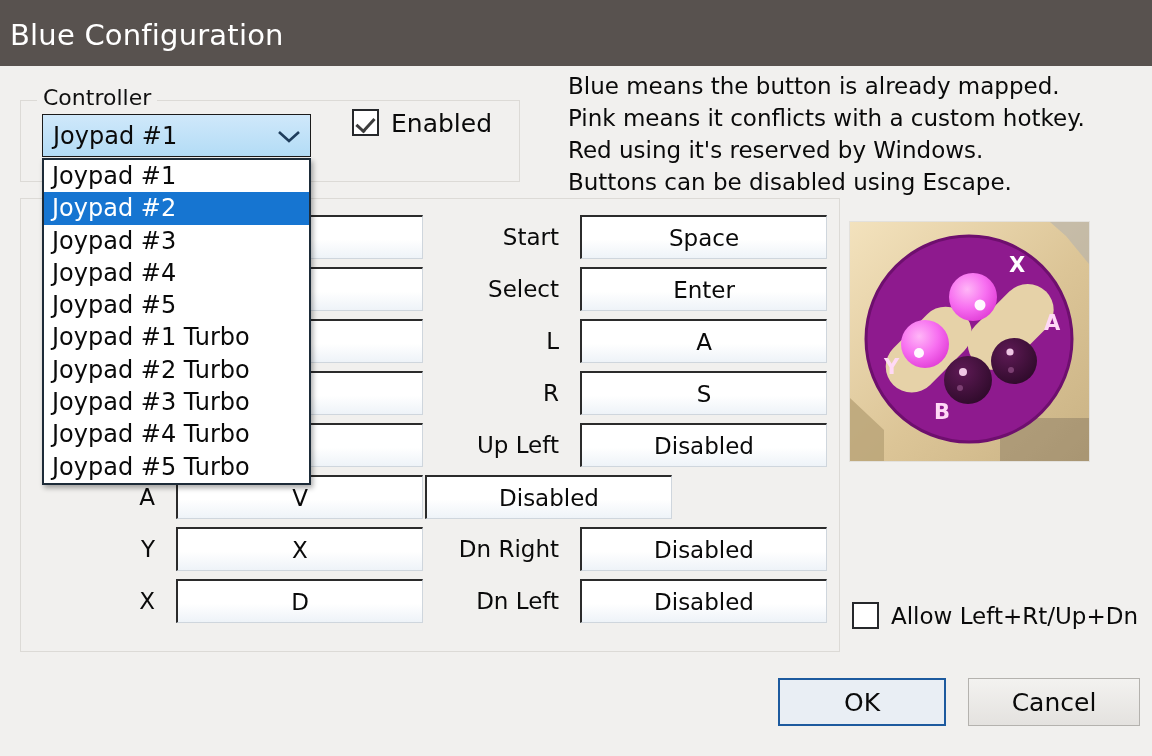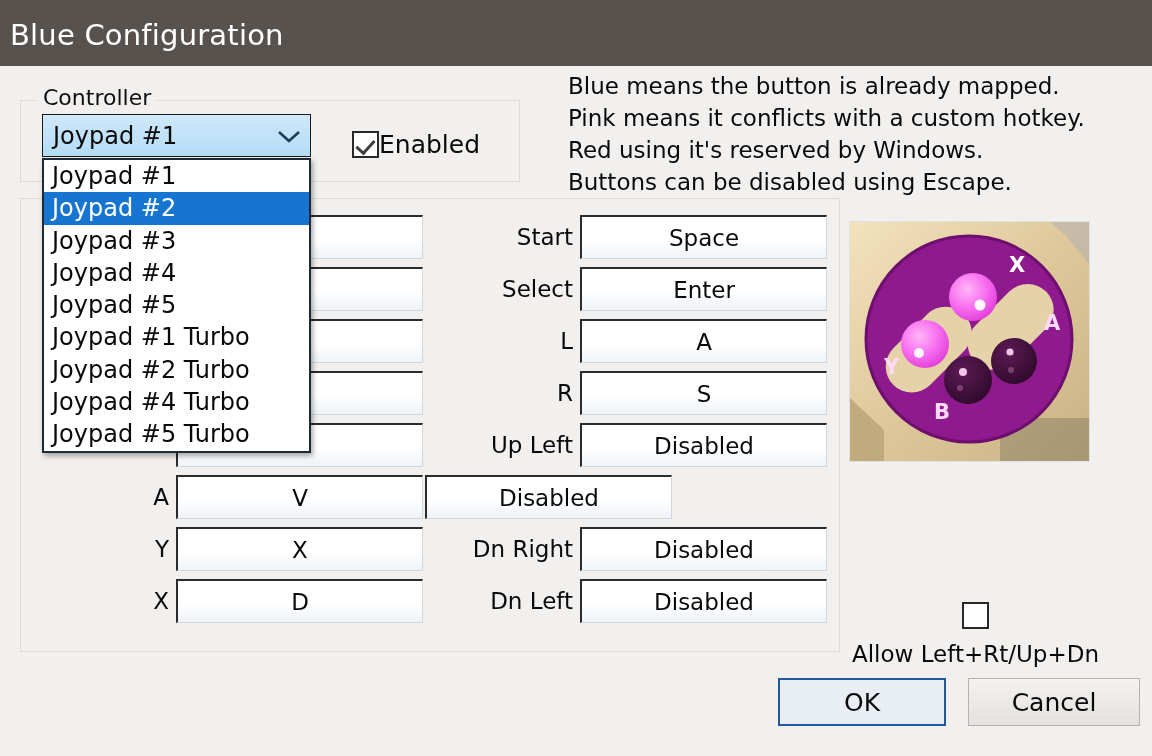--- a/index.html
+++ b/index.html
@@ -40,21 +40,21 @@
     display:flex;align-items:center;
   }
   #combo .combo-text{
     font-size:24px;color:#0a0a0a;padding-left:10px;flex:1;
     white-space:nowrap;overflow:hidden;
   }
   #combo .chev{width:42px;display:flex;align-items:center;justify-content:center;}
   #combo .chev svg{display:block;}
 
   
-  #enabled-row{position:absolute;left:352px;top:130px;display:flex;align-items:center;}
+  #enabled-row{position:absolute;left:352px;top:109px;display:flex;gap:12px;}
   .cbox{
     width:27px;height:27px;background:#ffffff;border:2px solid #26282b;
     box-sizing:border-box;position:relative;flex:0 0 auto;
   }
   .cbox.checked::after{
     content:"";position:absolute;left:6px;top:3px;width:8px;height:15px;
     border:solid #3d3d3d;border-width:0 3px 3px 0;transform:rotate(42deg);
   }
   #enabled-row .lbl{font-size:25px;color:#0a0a0a;}
 
@@ -76,41 +76,41 @@
 
   
   #map-group{left:20px;top:198px;width:818px;height:452px;}
 
   .col{position:absolute;top:16px;}
   #col-left{left:0px;width:404px;}
   #col-right{left:404px;width:404px;}
 
   .maprow{height:52px;display:flex;align-items:flex-start;}
   .maprow .rl{
-    width:155px;text-align:right;padding-right:7px;box-sizing:border-box;
+    width:155px;text-align:right;padding-right:21px;box-sizing:border-box;
     font-size:23px;color:#0a0a0a;line-height:44px;white-space:nowrap;
   }
   .maprow .fld{
     width:247px;height:44px;box-sizing:border-box;
     background:linear-gradient(#ffffff 55%,#eef3f8);
     border:1px solid #cfd6dd;border-top:2px solid #2b2b2b;border-left:2px solid #2b2b2b;
     display:flex;align-items:center;justify-content:center;
     font-size:23px;color:#0a0a0a;white-space:nowrap;
   }
 
   
   #pad-pic{
     position:absolute;left:849px;top:221px;width:241px;height:241px;
     background:#f4f2ef;border:1px solid #e3e1dd;box-sizing:border-box;
     overflow:hidden;
   }
   #pad-pic svg{display:block;}
 
   
-  #allow-row{position:absolute;left:852px;top:602px;display:flex;align-items:center;gap:12px;flex-direction:column;}
+  #allow-row{position:absolute;left:852px;top:602px;display:flex;align-items:center;gap:12px;}
   #allow-row .lbl{font-size:23px;color:#0a0a0a;white-space:nowrap;}
 
   
   .btn{
     position:absolute;height:48px;box-sizing:border-box;
     background:linear-gradient(#f3f2f0,#e4e2df);
     display:flex;align-items:center;justify-content:center;
     font-size:25px;color:#0a0a0a;
   }
   #btn-ok{left:778px;top:678px;width:168px;border:2px solid #1d5a9e;background:#e9eef4;}
@@ -274,15 +274,16 @@
 <div class="btn" id="btn-cancel">Cancel</div>
 
 <div id="dropdown">
   <div class="opt">Joypad #1</div>
   <div class="opt sel">Joypad #2</div>
   <div class="opt">Joypad #3</div>
   <div class="opt">Joypad #4</div>
   <div class="opt">Joypad #5</div>
   <div class="opt">Joypad #1 Turbo</div>
   <div class="opt">Joypad #2 Turbo</div>
+  <div class="opt">Joypad #3 Turbo</div>
   <div class="opt">Joypad #4 Turbo</div>
   <div class="opt">Joypad #5 Turbo</div>
 </div>
 
 </body></html>

